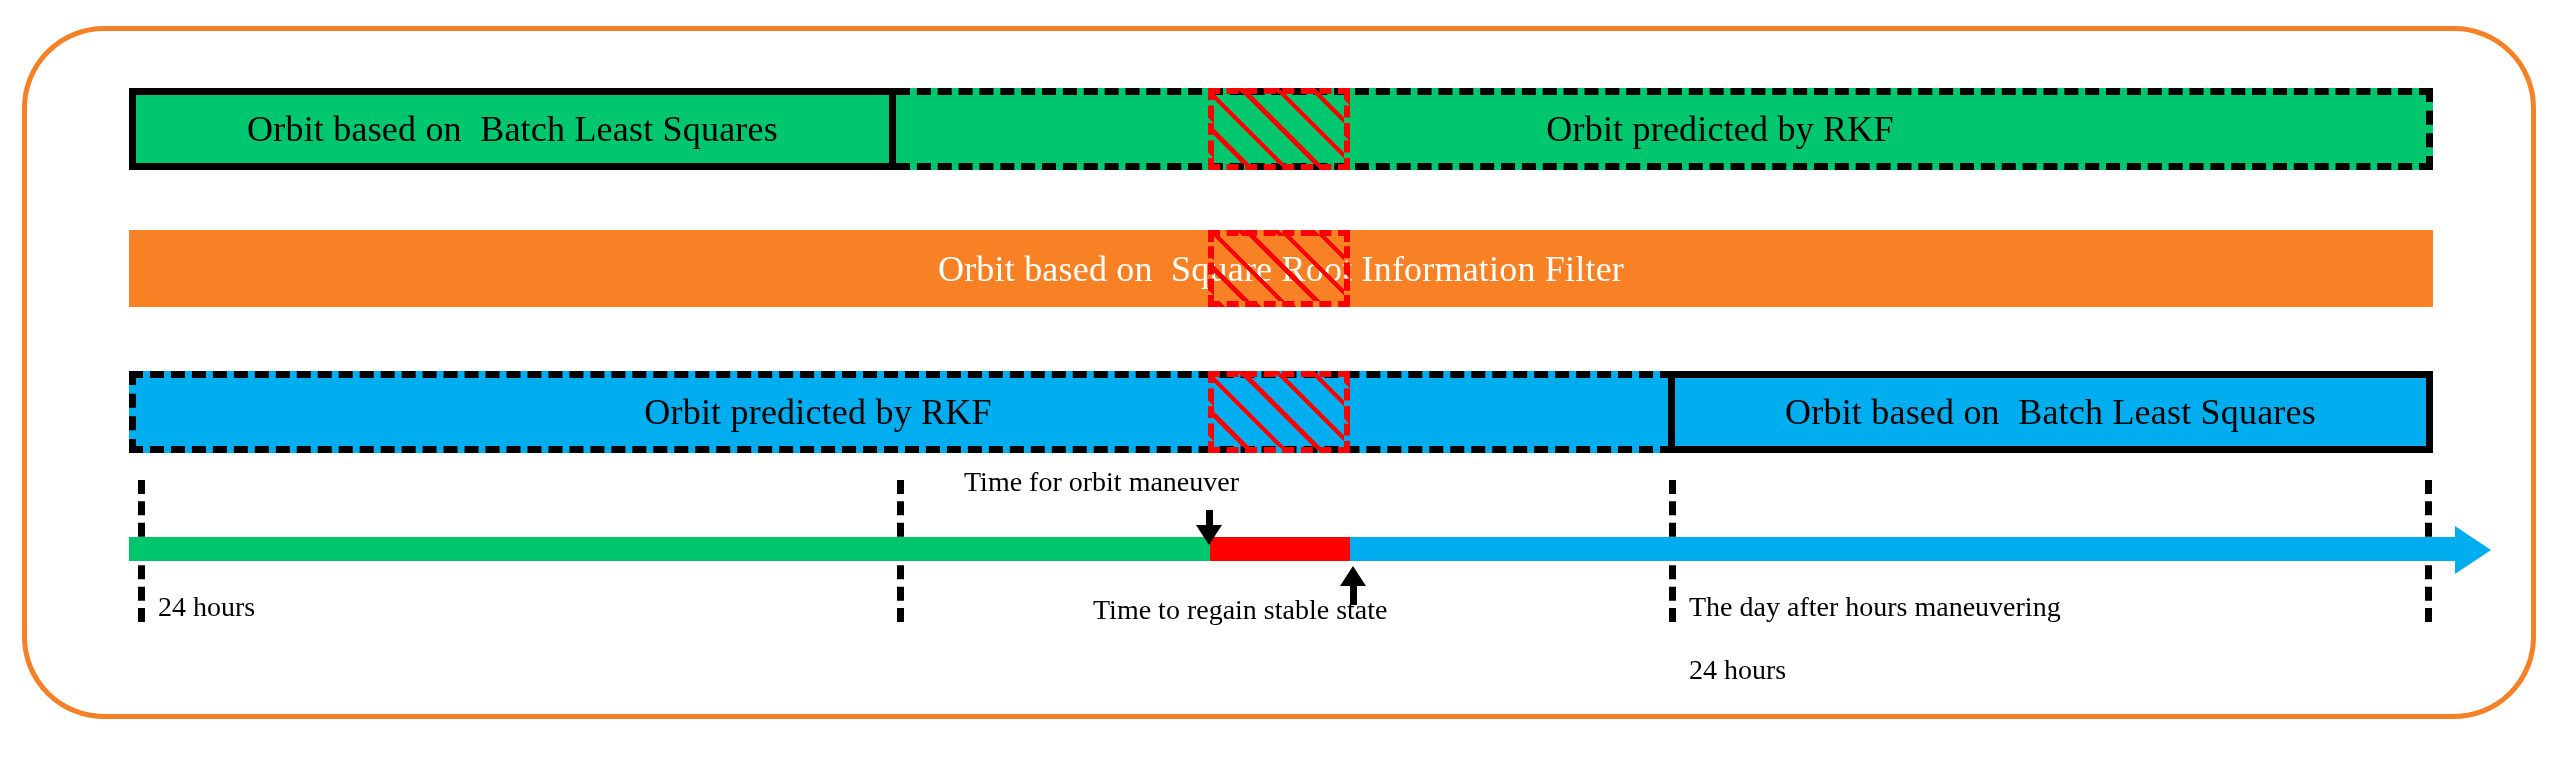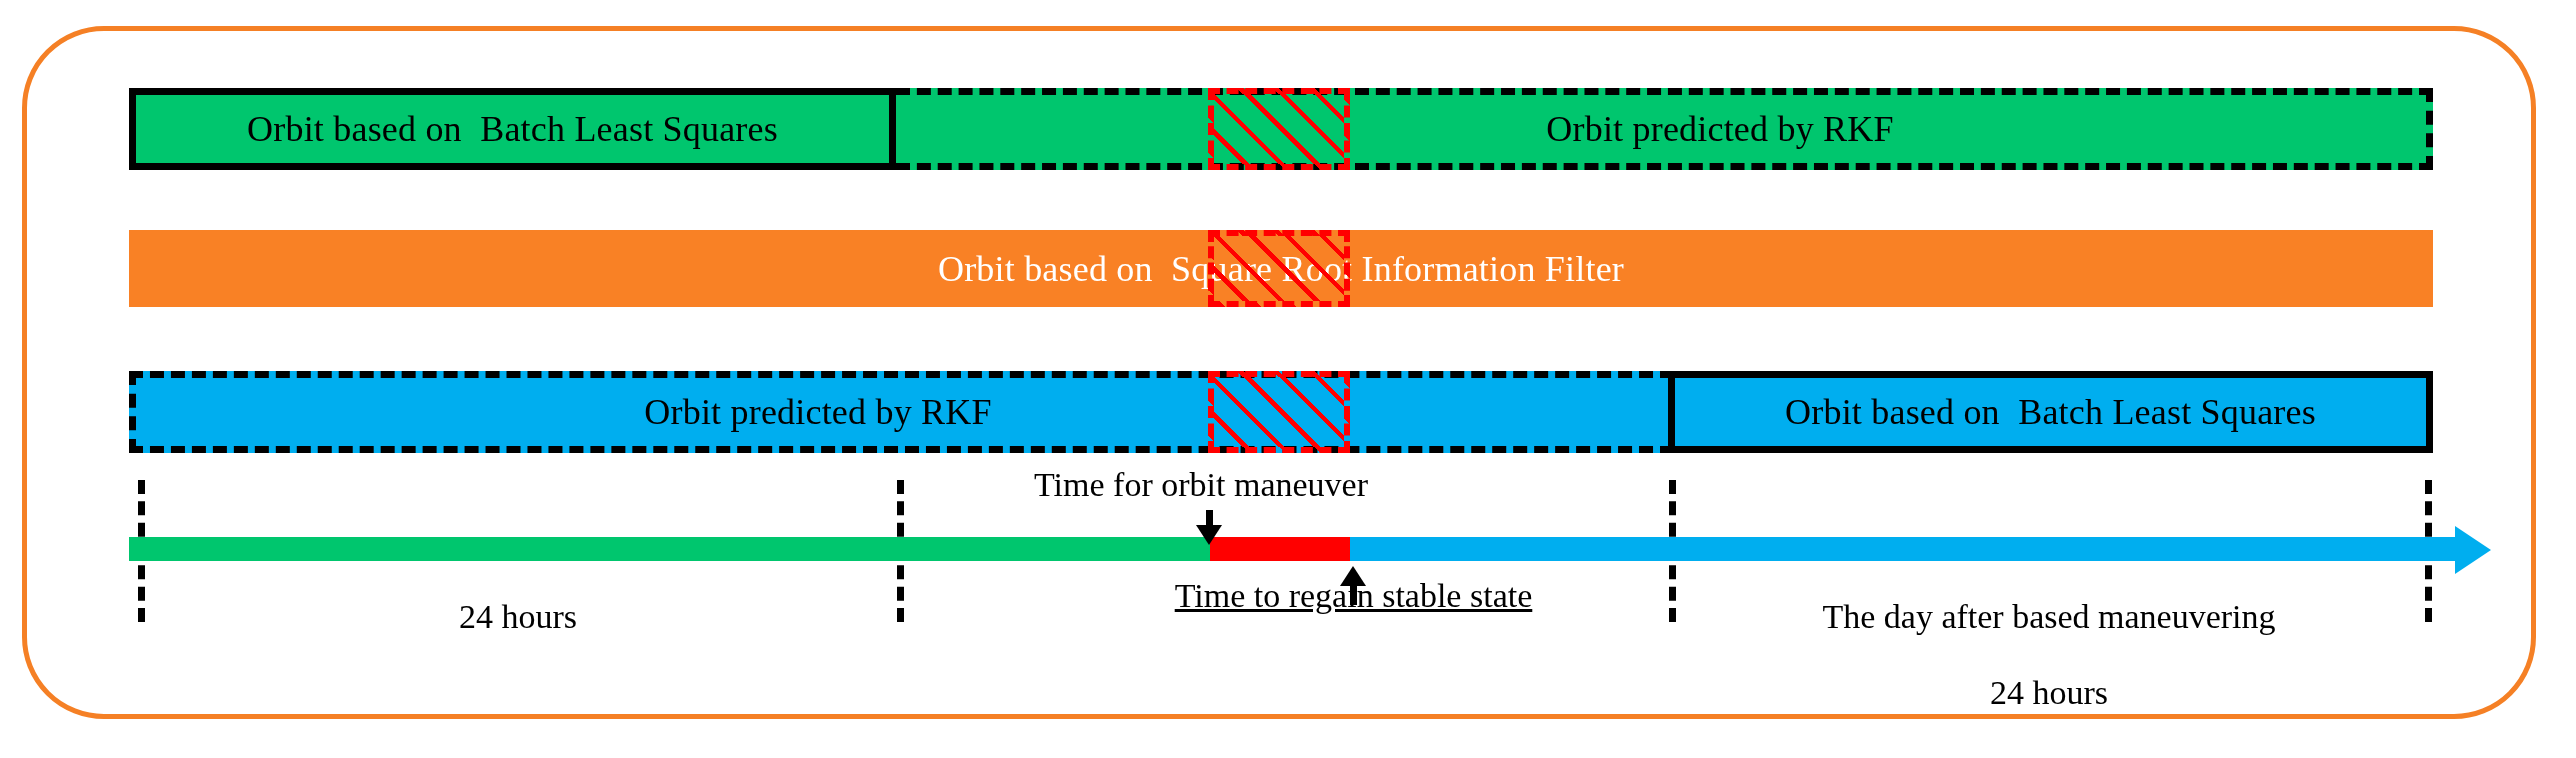--- a/index.html
+++ b/index.html
@@ -117,25 +117,24 @@
     position: absolute;
     width: 0; height: 0;
     border-left: 13.4px solid transparent;
     border-right: 13.4px solid transparent;
     border-bottom: 20.5px solid #000000;
   }
 
   
   .caption {
     position: absolute;
-    font-size: 34px;
+    font-size: 28px;
     line-height: 1.12;
     color: #000000;
     white-space: pre-line;
-    text-align: center;
   }
 </style>
 </head>
 <body>
 
 <div id="canvas">
 
   <div id="outer-frame"></div>
 
   <div class="bar green solid-black" style="left:129px; top:88px; width:767px; height:82px;">
@@ -173,25 +172,25 @@
   <div class="tl-seg" style="left:1210px; top:537px; width:140px; background:#FF0000;"></div>
   <div class="tl-seg blue" style="left:1350px; top:537px; width:1105px;"></div>
   <div class="tl-arrow" style="left:2455px; top:526px;"></div>
 
   <div class="caption" style="left:964px; top:466px; width:474px;">Time for orbit maneuver</div>
   <div class="callout-shaft" style="left:1206px; top:510px; height:21px;"></div>
   <div class="callout-head-down" style="left:1196px; top:525px;"></div>
 
   <div class="callout-head-up" style="left:1340px; top:566px;"></div>
   <div class="callout-shaft" style="left:1350px; top:584px; height:20.5px;"></div>
-  <div class="caption" style="left:1093px; top:577px; width:521px;text-decoration:underline;">Time to regain stable state</div>
+  <div class="caption" style="left:1093px; top:594px; width:521px;">Time to regain stable state</div>
 
   <div class="caption" style="left:158px; top:560px; width:720px;">
     <div>24 hours</div>
   </div>
 
   <div class="caption" style="left:1689px; top:560px; width:720px;">
-    <div>The day after based maneuvering</div>
+    <div>The day after hours maneuvering</div>
     <div>24 hours</div>
   </div>
 
 </div>
 
 
 </body></html>

